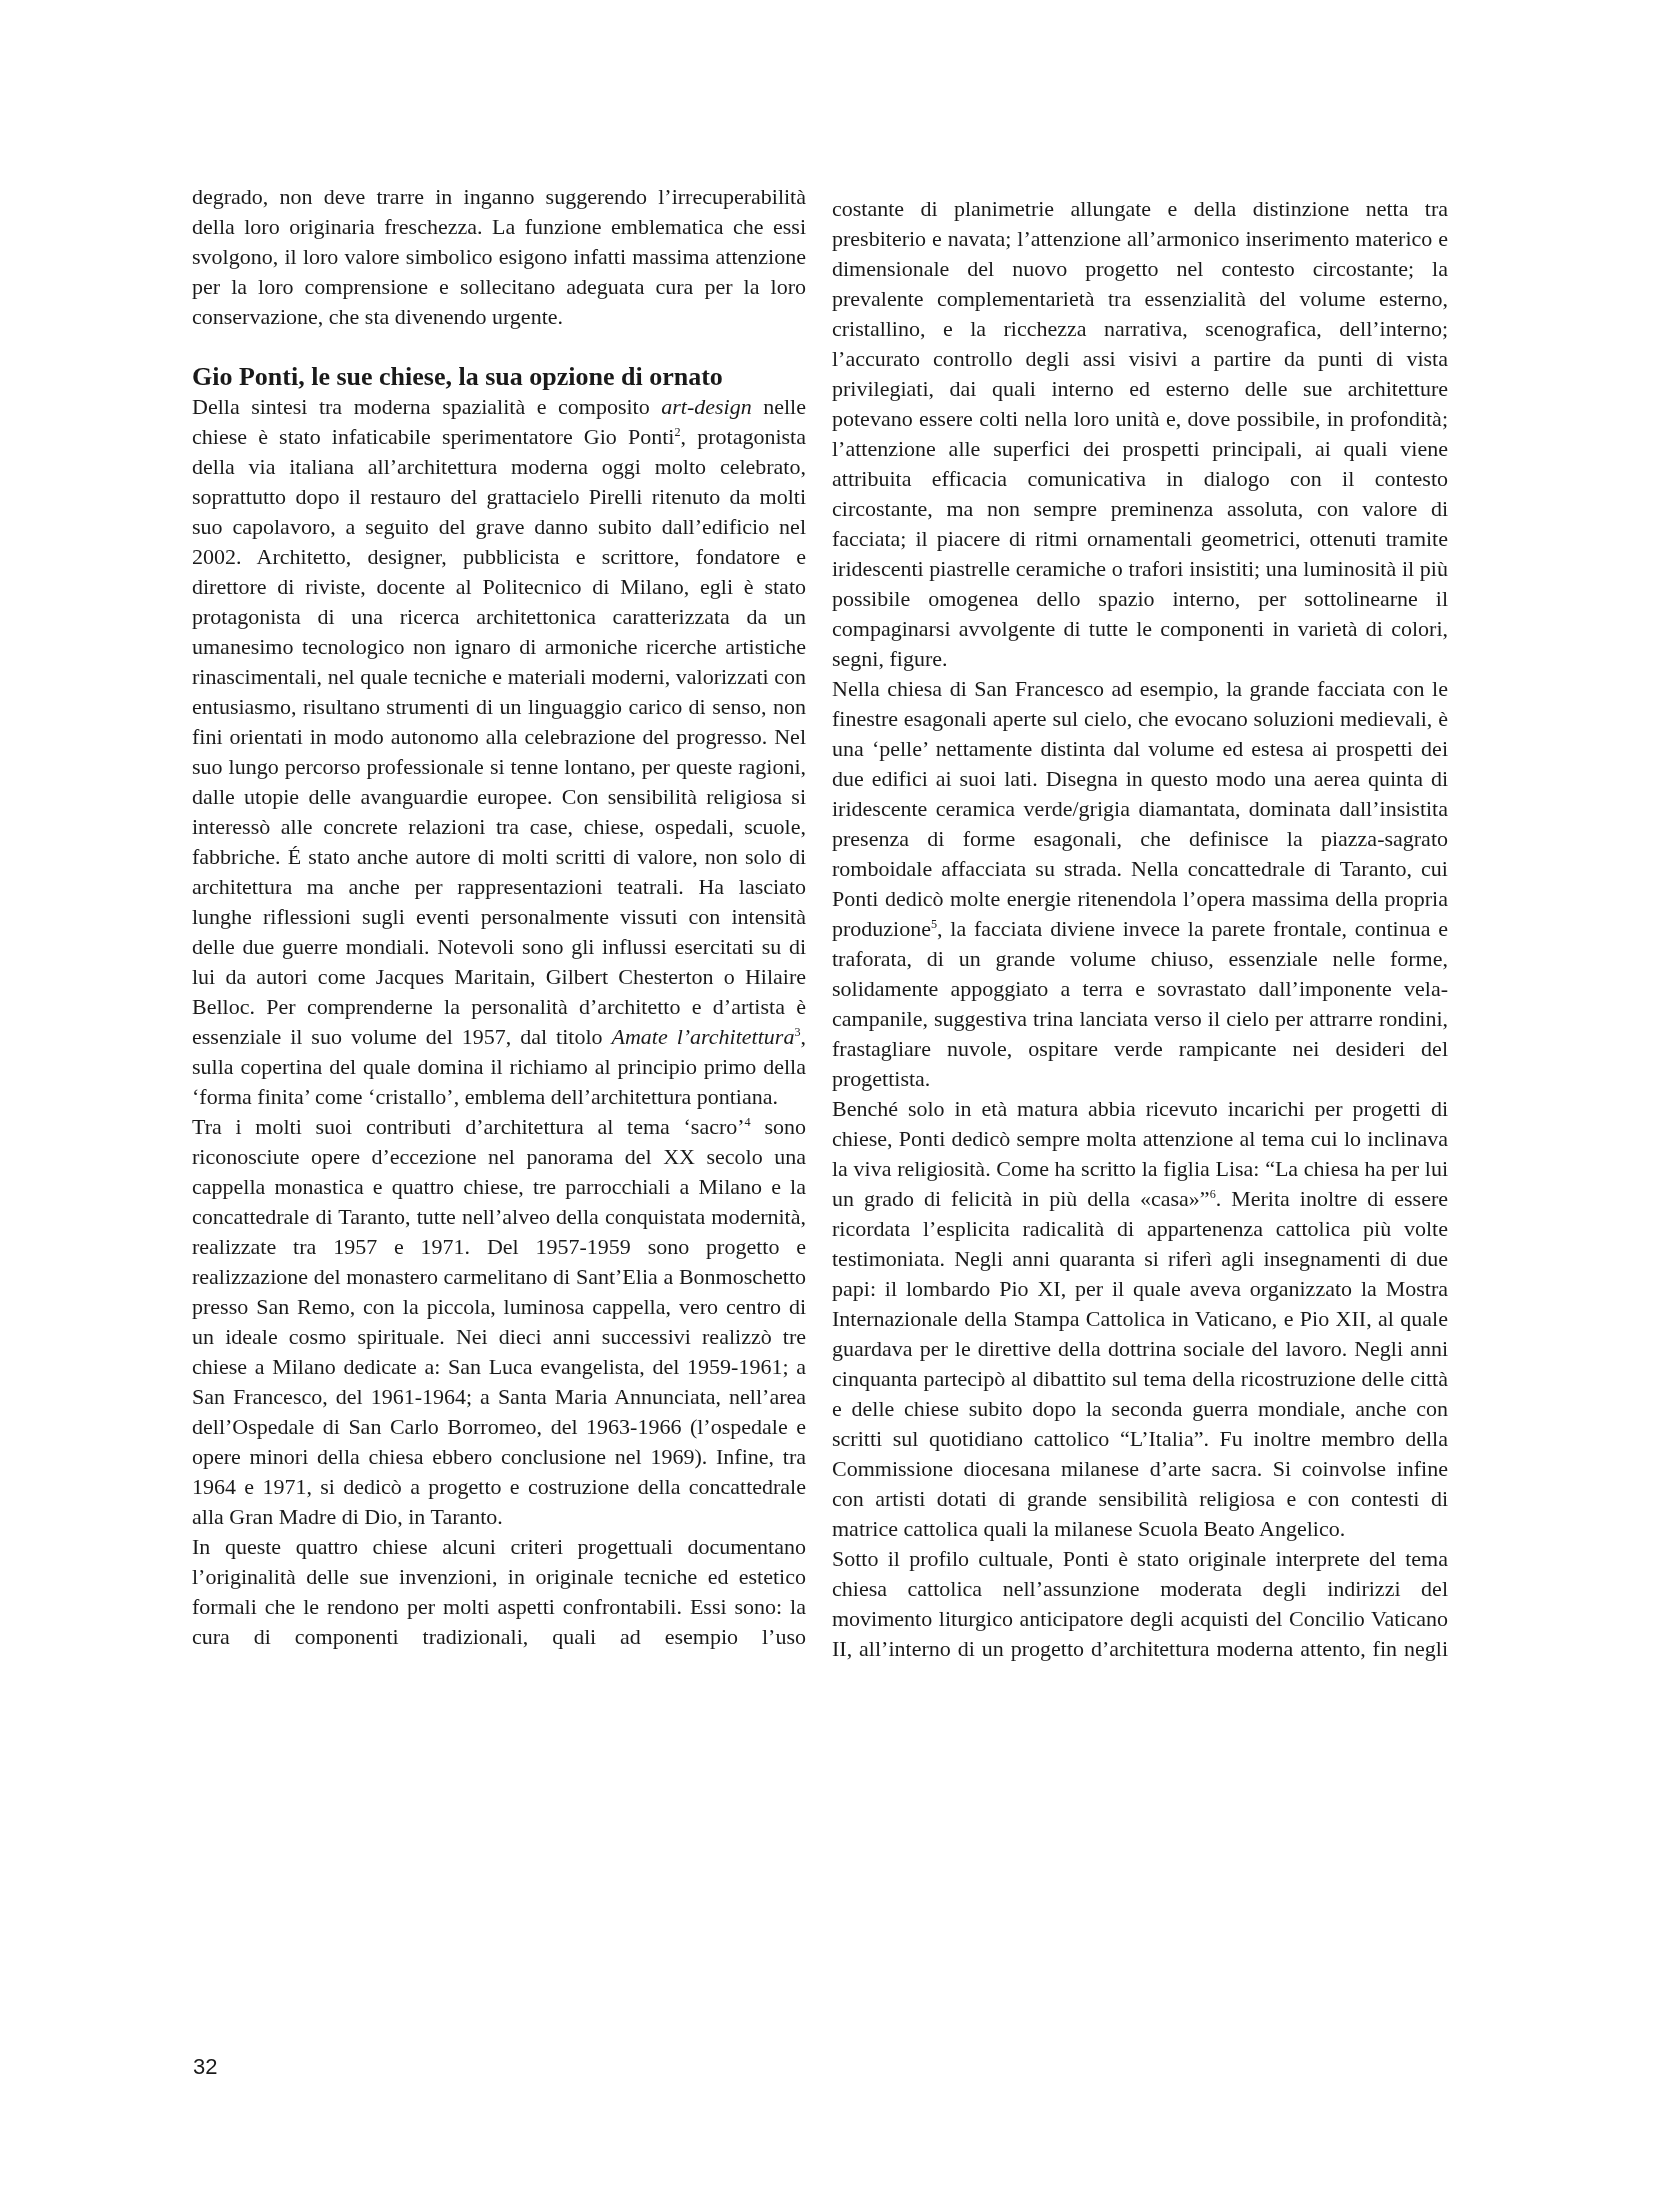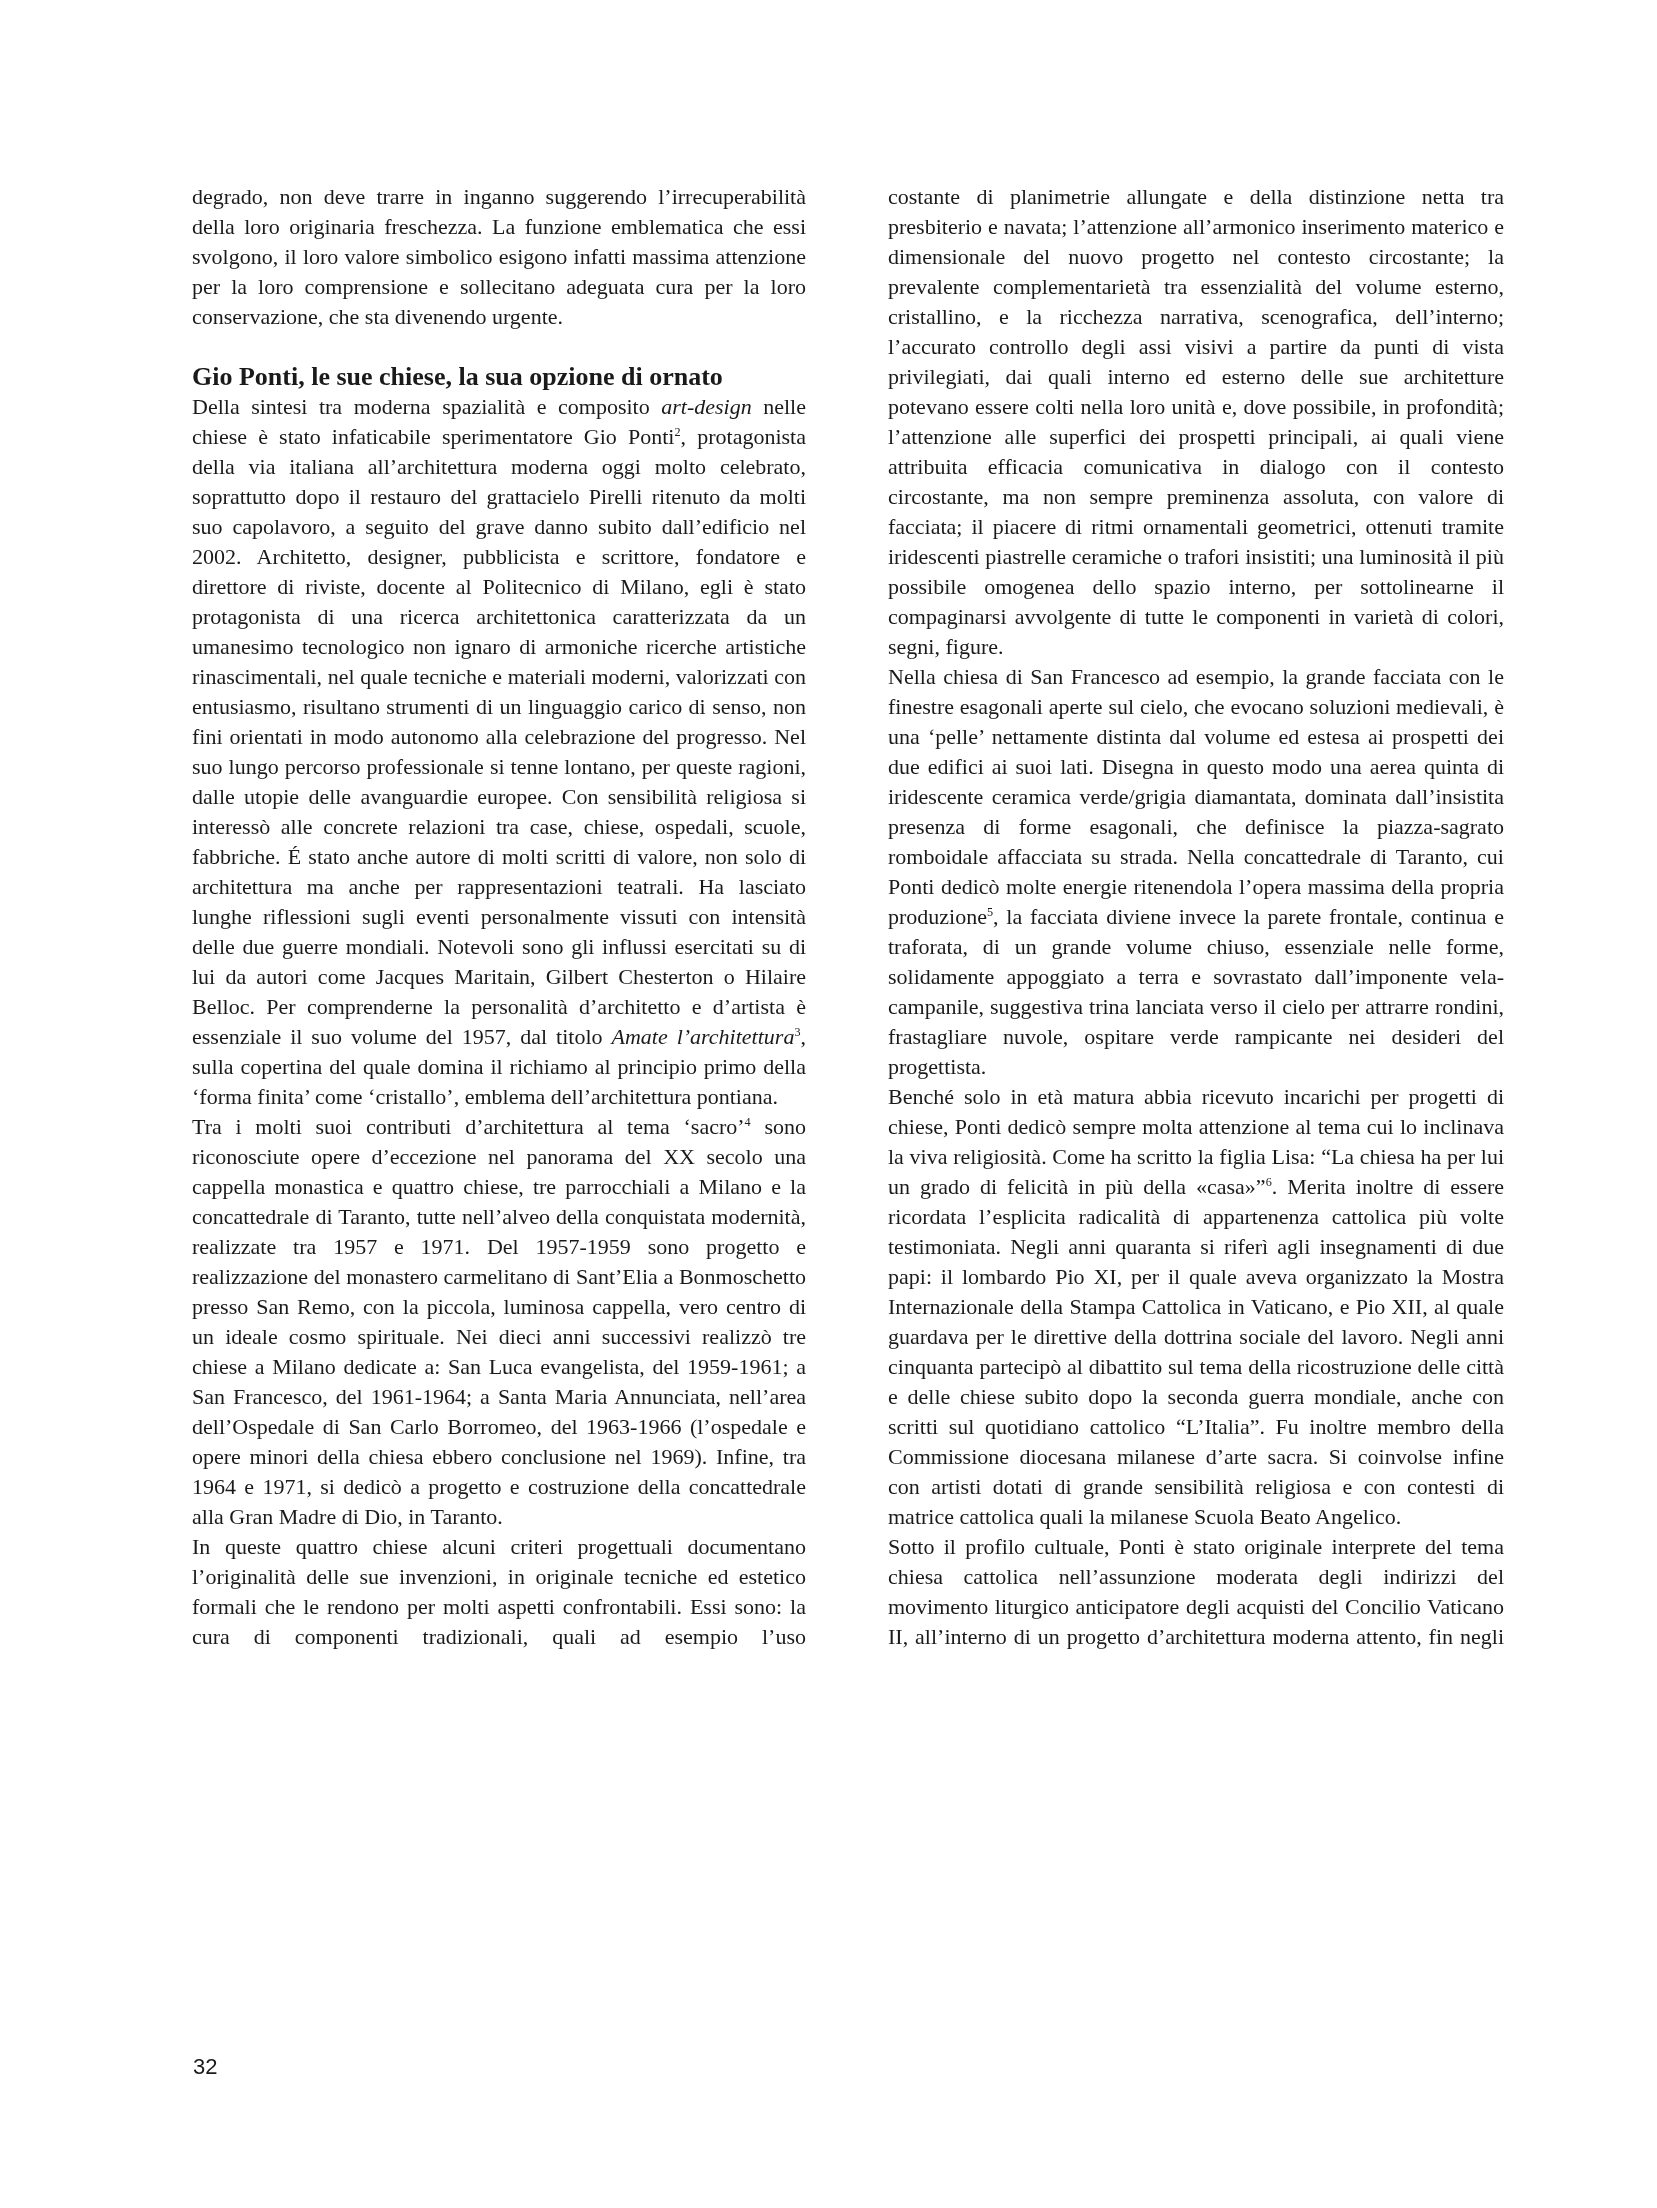--- a/index.html
+++ b/index.html
@@ -5,21 +5,21 @@
   html, body { margin: 0; padding: 0; background: #ffffff; }
   body { width: 1658px; height: 2208px; position: relative; overflow: hidden; }
   .page { position: absolute; left: 0; top: 0; width: 1658px; height: 1565px; background: #fff; }
   .col {
     position: absolute; top: 182px; width: 614px;
     font-family: "Liberation Serif", "DejaVu Serif", serif;
     font-size: 22px; line-height: 30px; color: #1a1a1a;
     text-align: justify; hyphens: none;
   }
   .col.left { left: 192px; }
-  .col.right { left: 888px; width: 616px; }
+  .col.right { left: 832px; width: 616px; margin-top: 12px; }
   .col p { margin: 0; }
   .col p.last-justified { text-align-last: justify; }
   .spacer { height: 30px; }
   .heading { font-weight: bold; margin: 0; line-height: 30px; font-size: 26px; text-align: left; }
   sup { font-size: 12.2px; line-height: 0; vertical-align: super; }
   em { font-style: italic; }
   .page-number {
     position: absolute; left: 193px; top: 2054px;
     font-family: Liberation Sans, sans-serif;
     font-size: 22px; color: #1a1a1a;

